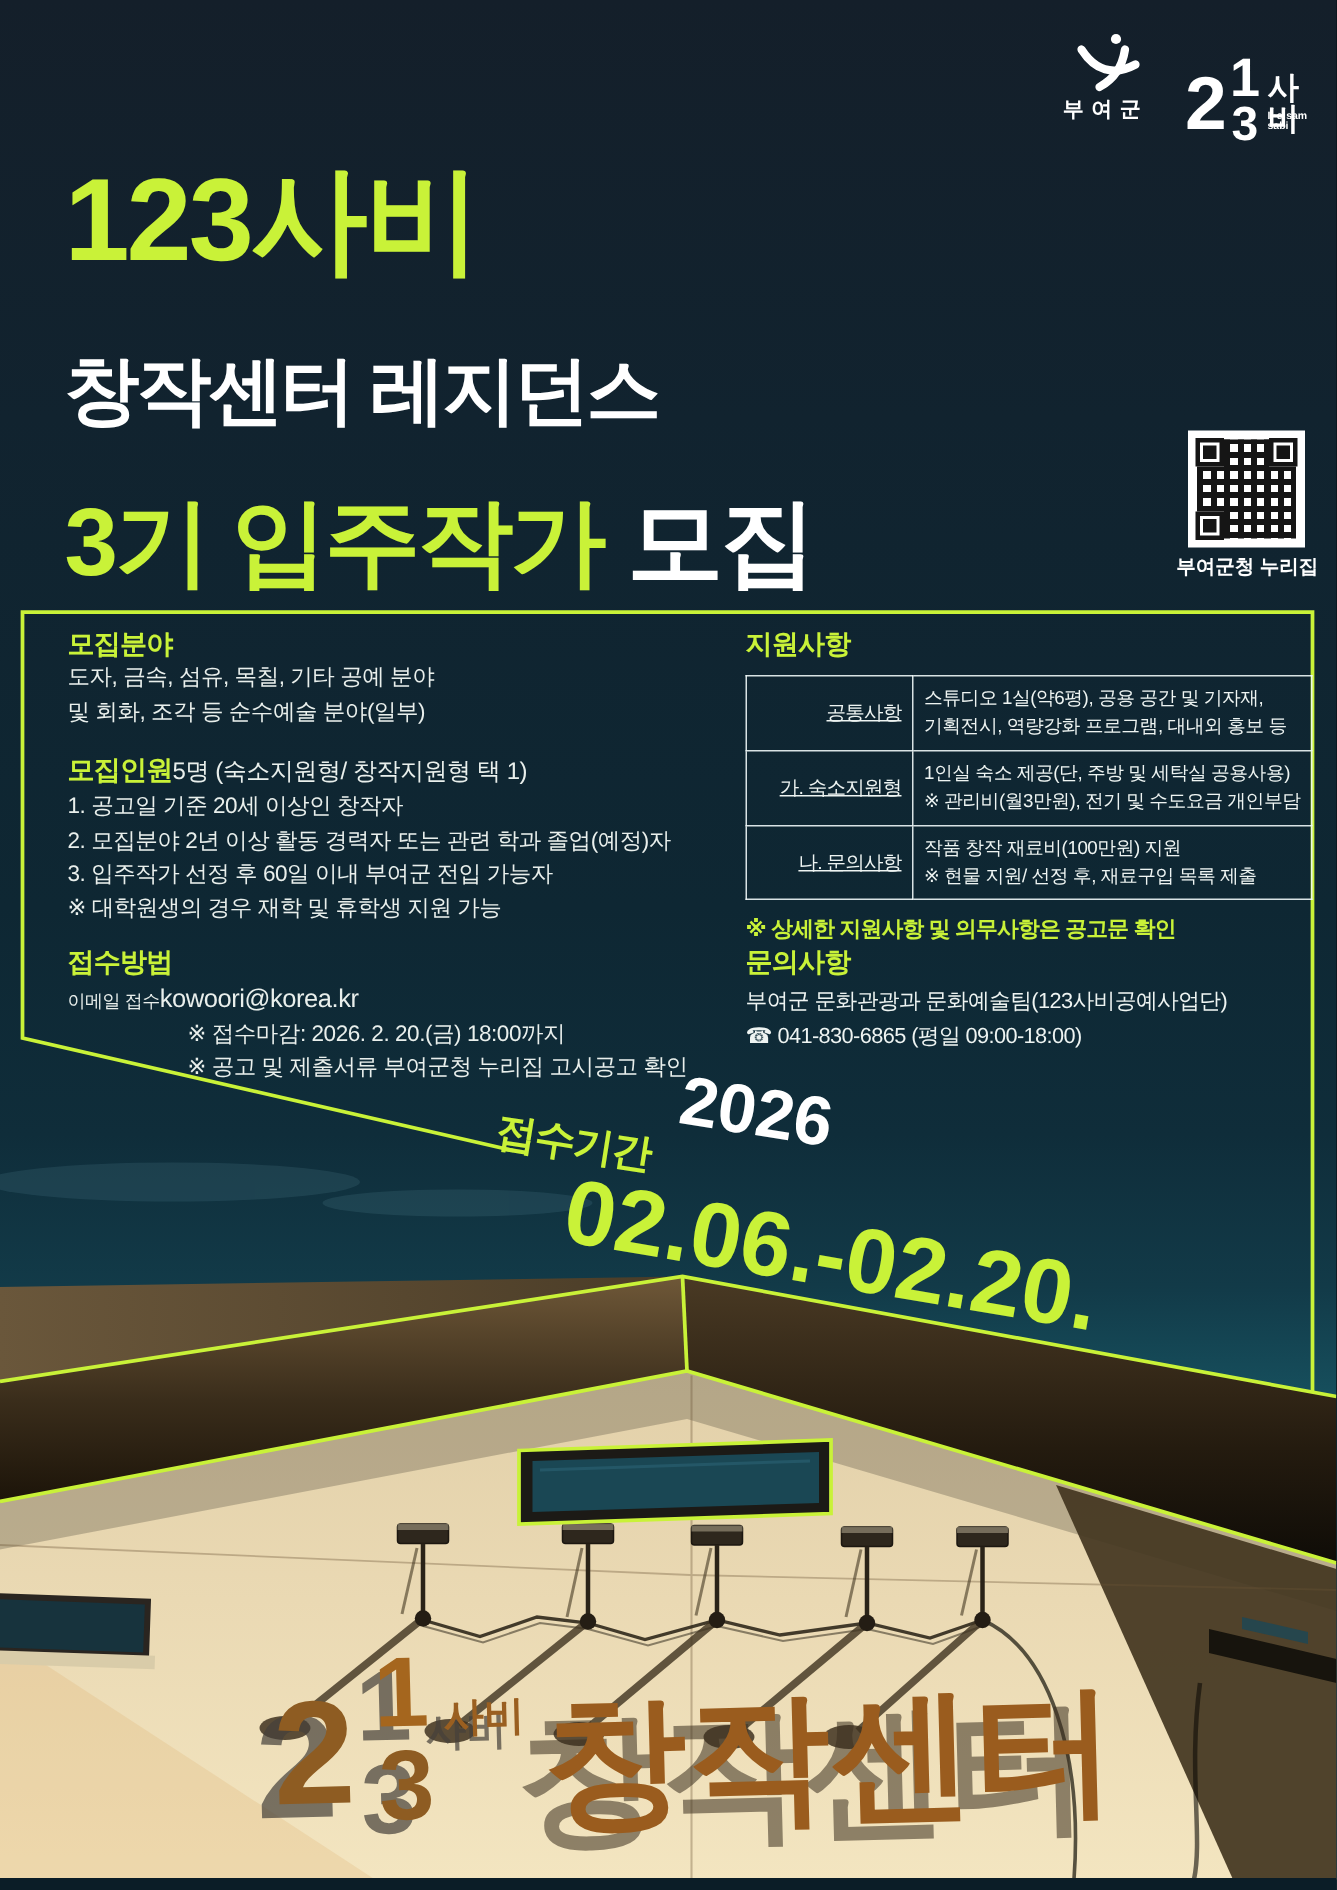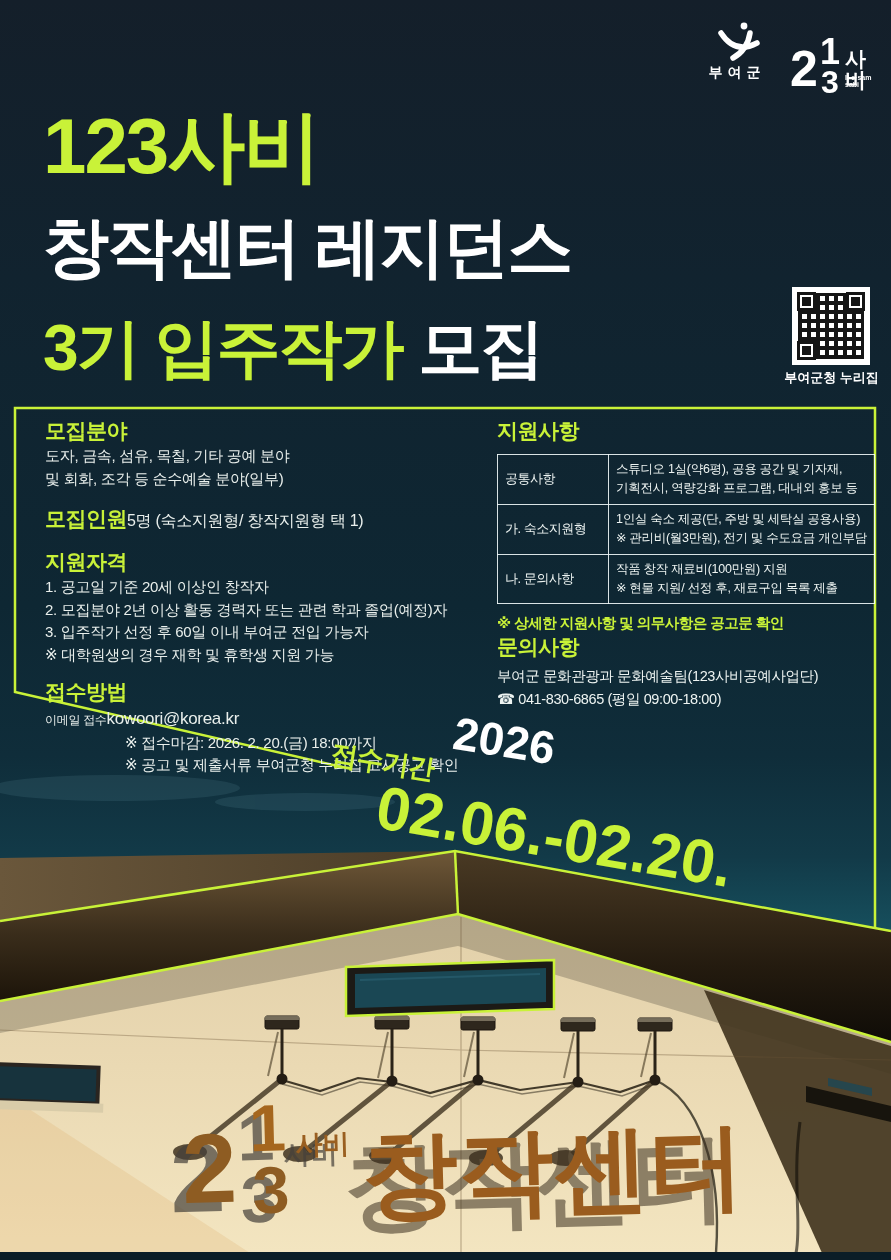--- a/index.html
+++ b/index.html
@@ -17,46 +17,46 @@
   .logo-sabi{left:790px;top:34px;width:96px;height:74px;color:#fff;}
   .logo-sabi span{position:absolute;font-weight:900;line-height:1;}
   .ls-2{left:0;top:10px;font-size:50px;}
   .ls-1{left:30px;top:0px;font-size:36px;}
   .ls-3{left:31px;top:32px;font-size:32px;}
   .ls-sabi{left:55px;top:14px;font-size:21px;letter-spacing:1px;}
   .ls-sub{left:55px;top:40px;font-size:7px;font-weight:400;line-height:1.2;white-space:pre-line;}
   
   .title{left:43px;top:96px;line-height:101px;font-weight:900;letter-spacing:-2px;}
   .title .t1{font-size:78px;color:#c9f238;display:block;}
-  .title .t2{font-size:66px;color:#ffffff;display:block;}
+  .title .t2{font-size:50px;color:#ffffff;display:block;margin-top:13px;}
   .title .t3{font-size:64px;display:block;}
   .title .t3 .hl{color:#c9f238;}
   .title .t3 .rest{color:#ffffff;}
   
   .qr{left:792px;top:287px;width:78px;height:78px;background:#fff;box-sizing:border-box;padding:6px;}
   .qr-grid{width:100%;height:100%;
     background:
       repeating-linear-gradient(90deg,#151515 0 4px,transparent 4px 9px),
       repeating-linear-gradient(0deg,#151515 0 4px,#fff 4px 9px);}
   .qr .f{position:absolute;width:19px;height:19px;border:3px solid #151515;background:#fff;box-sizing:border-box;}
   .qr .f::after{content:'';position:absolute;inset:2px;background:#151515;}
   .f-tl{left:5px;top:5px;} .f-tr{right:5px;top:5px;} .f-bl{left:5px;bottom:5px;}
   .qr-cap{left:764px;top:369px;width:135px;text-align:center;font-size:13px;color:#fff;font-weight:600;}
   
-  .heading{font-size:21px;font-weight:900;color:#c9f238;letter-spacing:-0.5px;}
+  .heading{font-size:18px;font-weight:900;color:#c9f238;letter-spacing:-0.5px;}
   .body-txt{font-size:15px;color:#e9efec;letter-spacing:-0.3px;line-height:1.5;}
   .col-left{left:45px;top:417px;width:420px;}
   .col-right{left:497px;top:417px;width:380px;}
   .mt-s{margin-top:12px;} .mt-m{margin-top:15px;}
   .inline-row{display:flex;align-items:baseline;}
   .notes{margin-left:80px;}
   
   table.sup{border-collapse:collapse;margin-top:9px;width:378px;}
   table.sup td{border:1px solid rgba(240,248,248,.9);padding:5px 7px;vertical-align:middle;}
-  td.lab{width:96px;text-align:left;font-size:13px;color:#eef4f2;letter-spacing:-0.5px;}
+  td.lab{width:96px;text-align:right;font-size:13px;color:#eef4f2;letter-spacing:-0.5px;text-decoration:underline;}
   td.val{font-size:12.5px;color:#eef4f2;line-height:1.55;letter-spacing:-0.3px;}
   .lime-note{margin-top:10px;font-size:14.5px;font-weight:700;color:#c9f238;letter-spacing:-0.5px;}
   .contact-line{font-size:14.5px;line-height:1.55;letter-spacing:-0.4px;color:#eef4f2;}
   
   .p-label{left:334px;top:736px;font-size:27px;font-weight:900;color:#c9f238;transform:rotate(9deg);transform-origin:left top;letter-spacing:-1px;}
   .p-year{left:458px;top:706px;font-size:46px;font-weight:900;color:#ffffff;transform:rotate(9deg);transform-origin:left top;}
   .p-dates{left:383px;top:772px;font-size:61px;font-weight:900;color:#c9f238;transform:rotate(9.6deg);transform-origin:left top;letter-spacing:0px;white-space:nowrap;}
   .scene{left:0;top:0;z-index:1;}
   .z2{z-index:2;}
 </style>
@@ -244,21 +244,20 @@
   <div class="abs col-left z2">
     <div class="heading">모집분야</div>
     <div class="body-txt">도자, 금속, 섬유, 목칠, 기타 공예 분야</div>
     <div class="body-txt">및 회화, 조각 등 순수예술 분야(일부)</div>
 
     <div class="inline-row mt-m">
       <span class="heading">모집인원</span>
       <span class="body-txt" style="font-size:16px;">5명 (숙소지원형/ 창작지원형 택 1)</span>
     </div>
 
-    <div class="heading mt-m">지원자격</div>
     <div class="body-txt">1. 공고일 기준 20세 이상인 창작자</div>
     <div class="body-txt">2. 모집분야 2년 이상 활동 경력자 또는 관련 학과 졸업(예정)자</div>
     <div class="body-txt">3. 입주작가 선정 후 60일 이내 부여군 전입 가능자</div>
     <div class="body-txt">※ 대학원생의 경우 재학 및 휴학생 지원 가능</div>
 
     <div class="heading mt-s">접수방법</div>
     <div class="inline-row">
       <span class="body-txt" style="font-size:12px;">이메일 접수</span>
       <span class="body-txt" style="font-size:17px;">kowoori@korea.kr</span>
     </div>

